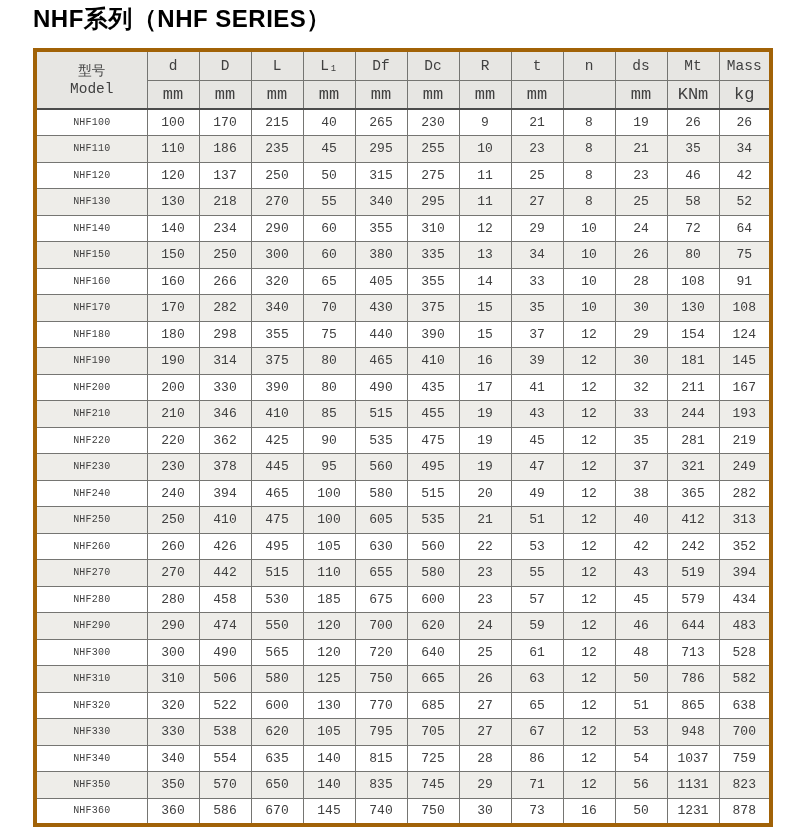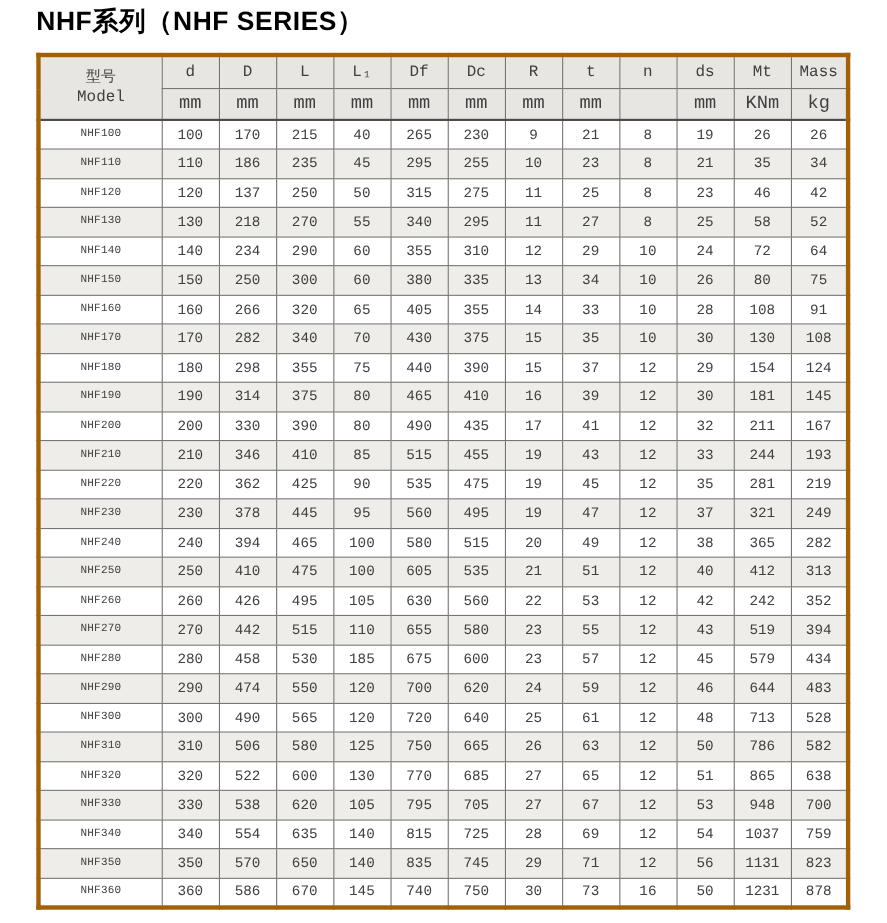--- a/index.html
+++ b/index.html
@@ -467,21 +467,21 @@
         </tr>
         <tr>
           <td class="model">NHF340</td>
           <td>340</td>
           <td>554</td>
           <td>635</td>
           <td>140</td>
           <td>815</td>
           <td>725</td>
           <td>28</td>
-          <td>69</td>
+          <td>86</td>
           <td>12</td>
           <td>54</td>
           <td>1037</td>
           <td>759</td>
         </tr>
         <tr class="alt">
           <td class="model">NHF350</td>
           <td>350</td>
           <td>570</td>
           <td>650</td>

